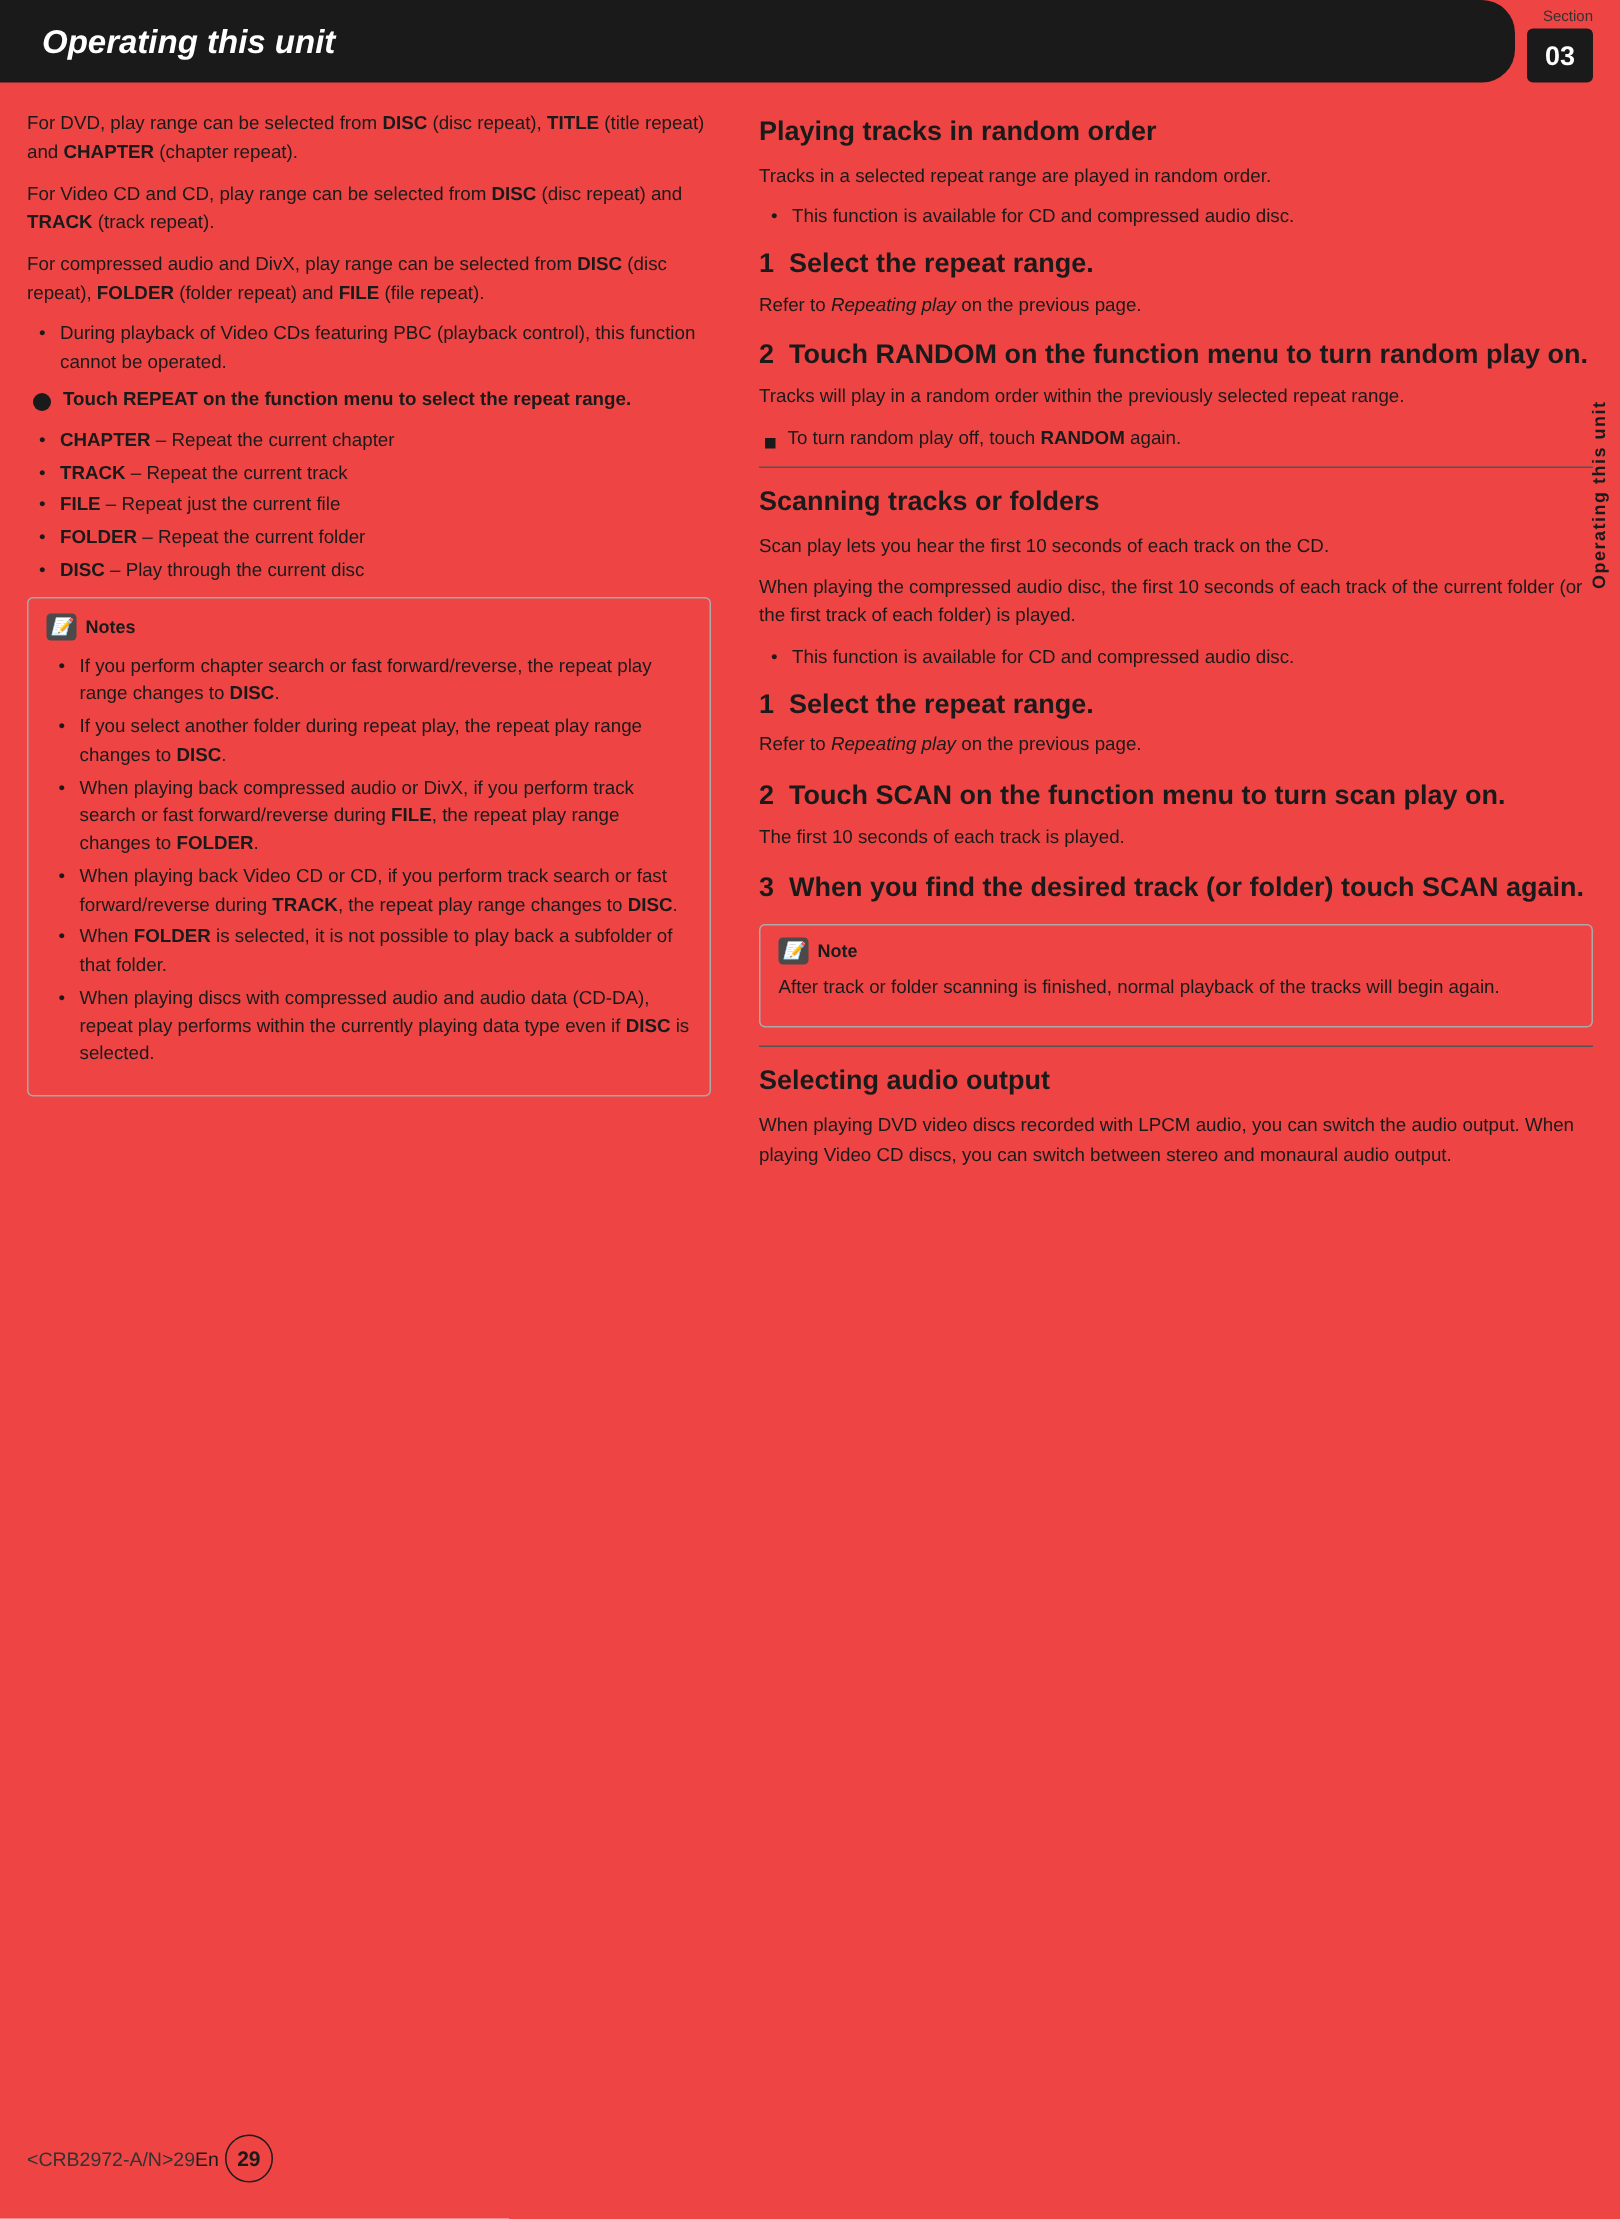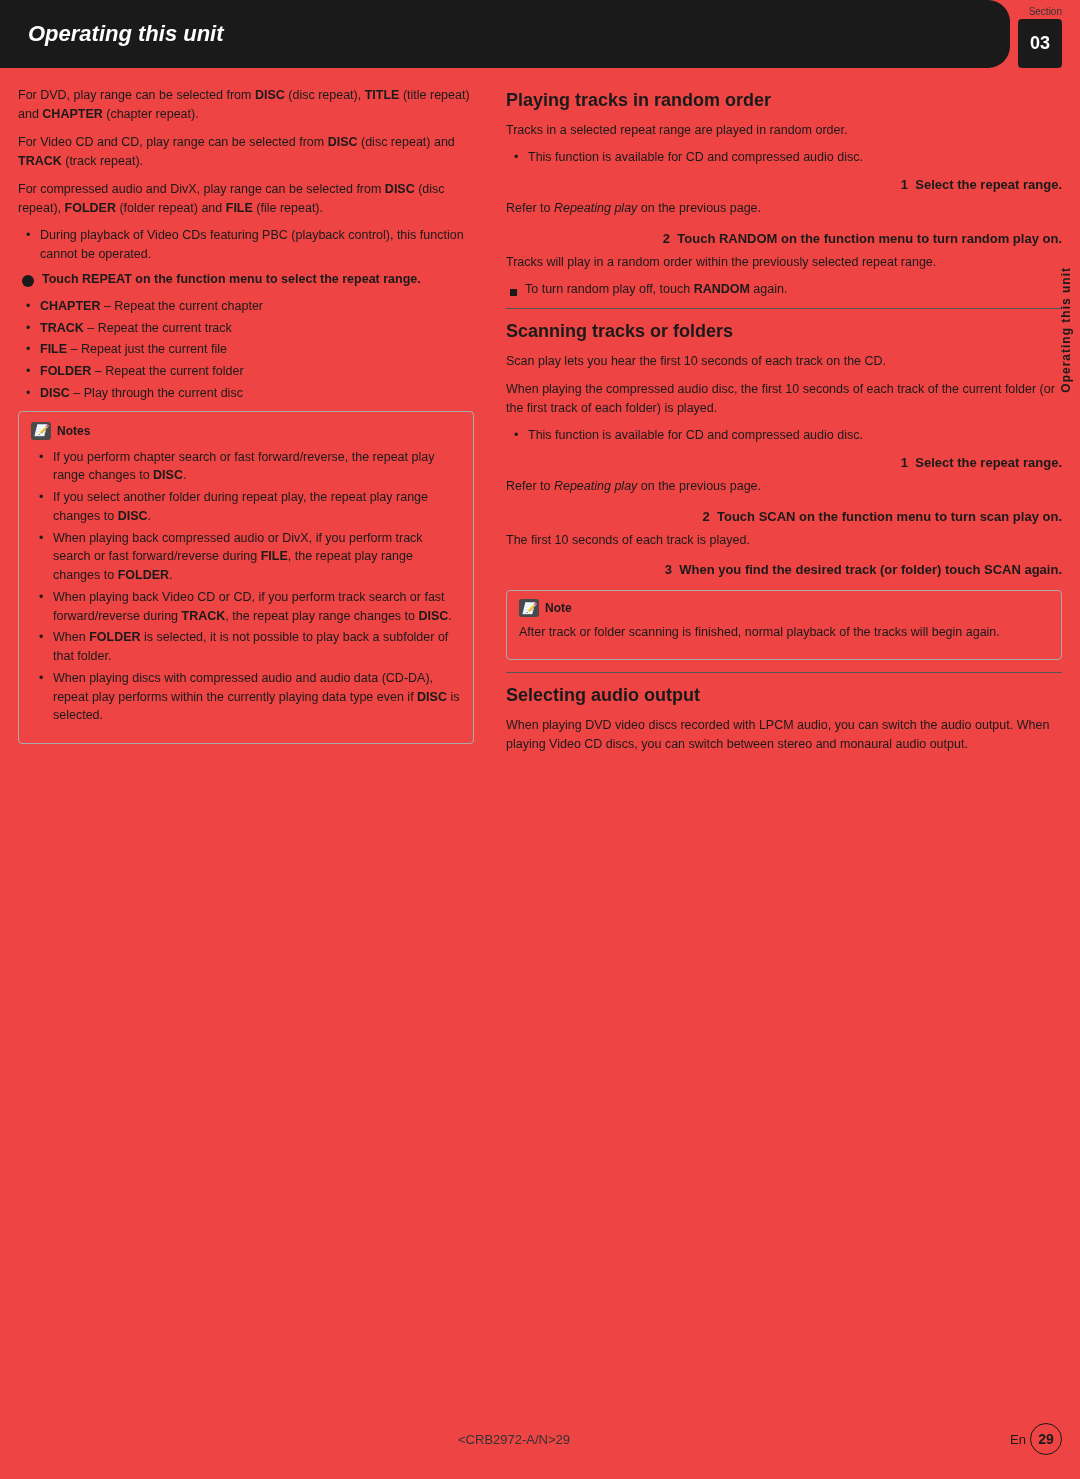--- a/index.html
+++ b/index.html
@@ -63,21 +63,21 @@
       text-align: right;
       margin-bottom: 2px;
     }
 
     .section-badge {
       background: #1a1a1a;
       color: #fff;
       font-size: 18px;
       font-weight: bold;
       width: 44px;
-      height: 49px;
+      height: 36px;
       display: flex;
       align-items: center;
       justify-content: center;
       border-radius: 4px;
     }
 
     
     .side-label-container {
       position: absolute;
       right: 0;
@@ -249,37 +249,35 @@
       margin-bottom: 6px;
     }
 
     
     .step {
       margin-bottom: 10px;
     }
 
     .step-heading {
       font-weight: bold;
-      font-size: 13px;
+      font-size: 18px;
       margin-bottom: 4px;
-      text-align: right;
     }
 
     .step-number {
       font-weight: bold;
     }
 
     
     .footer {
       position: absolute;
       bottom: 24px;
       left: 0;
       right: 0;
       display: flex;
-      justify-content: space-between;
       align-items: center;
       padding: 0 18px;
     }
 
     .footer-left {
       font-size: 12px;
       color: #555;
     }
 
     .footer-center {

